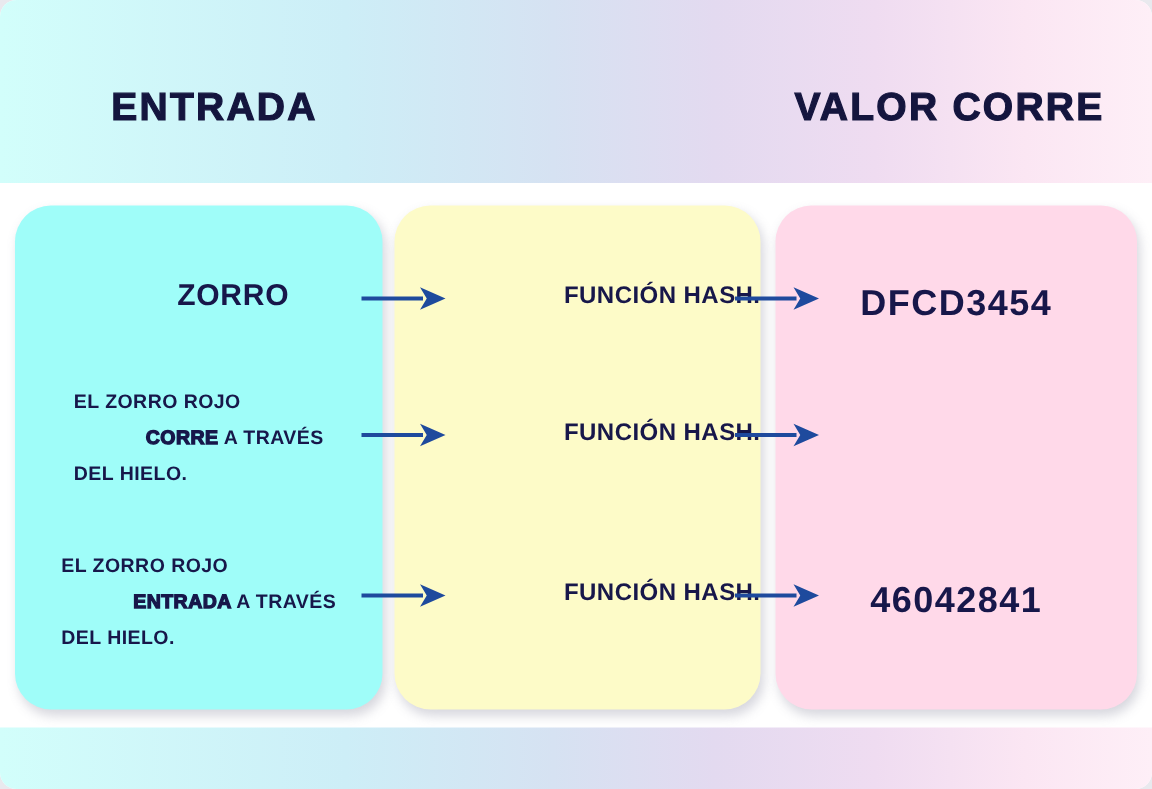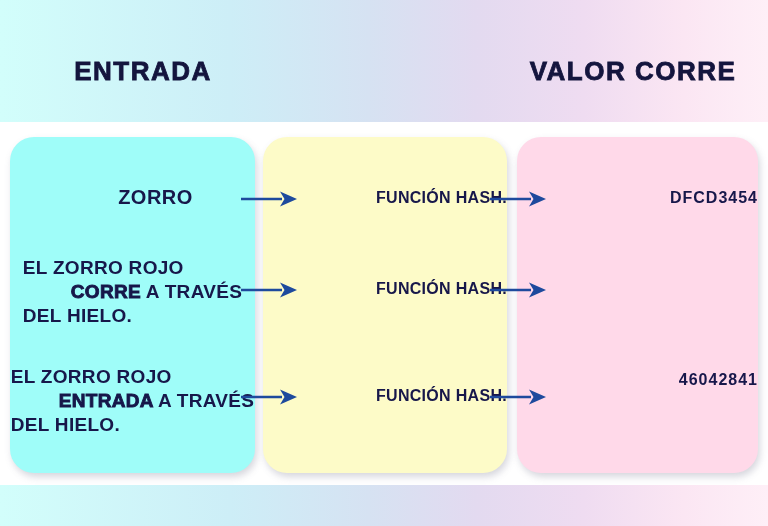--- a/index.html
+++ b/index.html
@@ -1,20 +1,21 @@
 <!DOCTYPE html>
 <html><head>
 <meta charset="utf-8">
 <style>
   html,body{margin:0;padding:0;background:#e9e9ee;}
   .stage{
     position:relative;width:768px;height:526px;overflow:hidden;
     background:#ffffff;
     font-family:"Liberation Sans","DejaVu Sans",sans-serif;
     color:var(--text,#17174a);
+    border-radius:11px;
   }
   .grad-band{
     position:absolute;left:0;width:768px;
     background:linear-gradient(90deg,#d2fefb 0%,#cdeef7 30%,#d6e2f2 48%,#e3daf0 62%,#efdcf1 76%,#fbe6f3 89%,#feeff7 100%);
   }
   .band-top{top:0;height:122px;}
   .band-bottom{top:485px;height:41px;}
   .col-header{
     position:absolute;top:56px;text-align:center;
     font-size:26px;font-weight:700;letter-spacing:1.5px;
@@ -27,29 +28,29 @@
     position:absolute;top:137px;height:336px;border-radius:24px;
     box-shadow:2px 4px 7px rgba(110,110,135,0.28);
   }
   .panel-input{left:10px;width:245px;background:var(--input-panel,#9ffdf9);}
   .panel-function{left:263px;width:244px;background:var(--function-panel,#fdfbc8);}
   .panel-hash{left:517px;width:241px;background:var(--hash-panel,#ffd9e9);}
   .txt{
     position:absolute;font-weight:700;color:#17174a;
   }
   .input-row1{left:10px;top:186px;width:291px;text-align:center;font-size:20px;letter-spacing:0.5px;}
-  .input-block{left:10px;width:245px;font-size:19px;line-height:24px;letter-spacing:0.3px;}
+  .input-block{left:10px;width:245px;font-size:13px;line-height:24px;letter-spacing:0.3px;}
   .input-block .inner{width:-moz-fit-content;width:fit-content;margin:0 auto;text-align:left;}
   .input-row2{top:256px;}
   .input-row3{top:365px;}
   .bold-word{font-weight:700;margin-left:48px;-webkit-text-stroke:0.9px currentColor;}
   .fn-row{left:263px;width:244px;text-align:right;font-size:16px;letter-spacing:0.3px;}
   .fn-1{top:189px;} .fn-2{top:280px;} .fn-3{top:387px;}
-  .hash-row{left:517px;width:241px;text-align:right;font-size:16px;letter-spacing:1px;}
-  .hash-1{top:189px;} .hash-2{top:280px;} .hash-3{top:371px;}
+  .hash-row{left:517px;width:241px;text-align:center;font-size:24px;letter-spacing:1px;}
+  .hash-1{top:189px;} .hash-2{top:280px;} .hash-3{top:387px;}
   .arrow{position:absolute;width:58px;height:18px;color:var(--arrow,#1e4a9d);}
   .arr-a{left:240px;} .arr-b{left:489px;}
   .arr-r1{top:190px;} .arr-r2{top:281px;} .arr-r3{top:388px;}
 </style>
 </head>
 <body>
 
 <div class="stage" style="--input-panel: #9ffdf9; --function-panel: #fdfbc8; --hash-panel: #ffd9e9; --arrow: #1e4a9d; --text: #17174a;">
 
   <div class="grad-band band-top">

